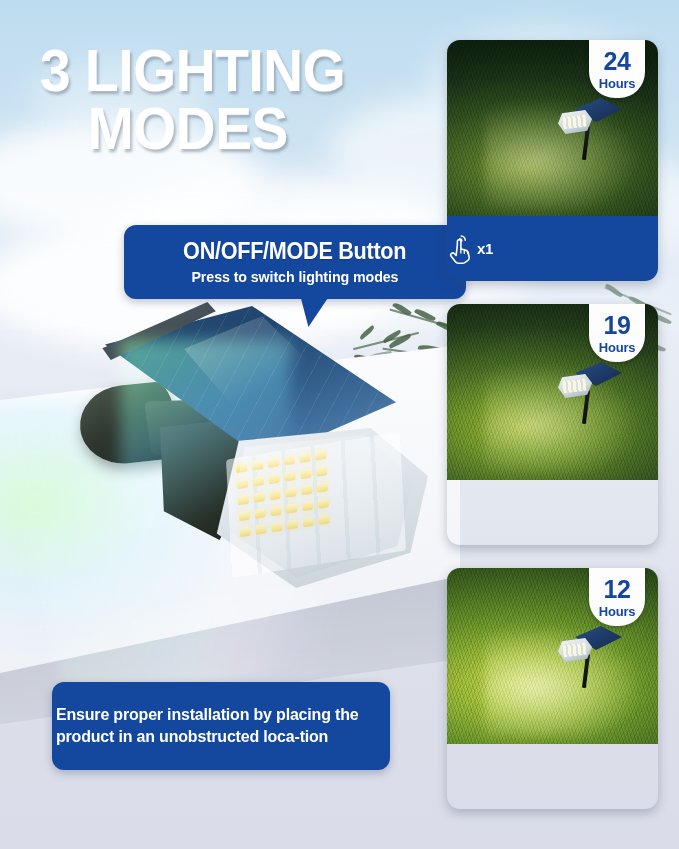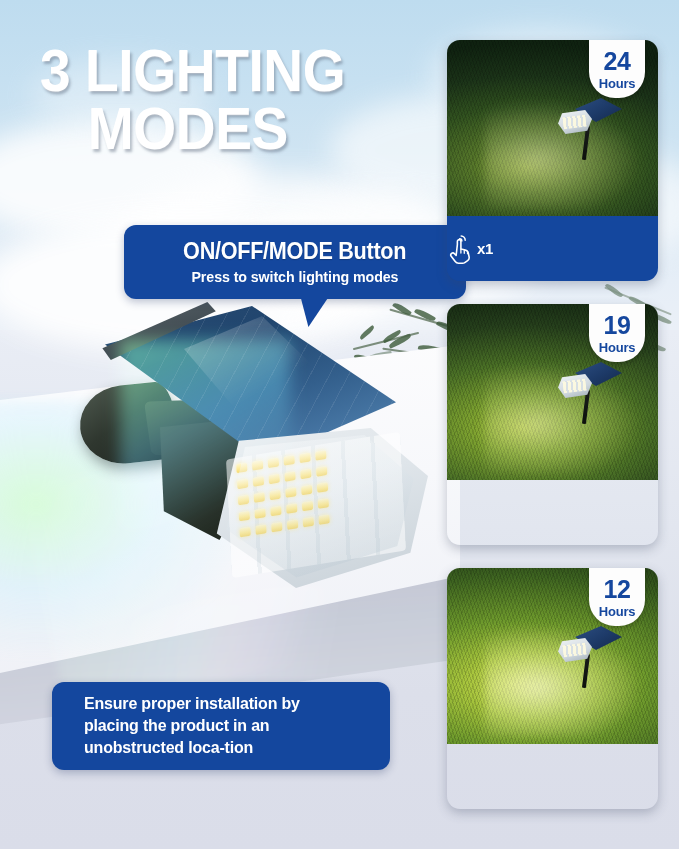--- a/index.html
+++ b/index.html
@@ -176,21 +176,21 @@
   }
   .callout-tail{
     position:absolute;left:299px;top:297px;width:0;height:0;
     border-left:11px solid transparent;border-right:17px solid transparent;
     border-top:30px solid #14479e;
     transform:skewX(-6deg);
   }
   .callout-bottom{
     left:52px;top:682px;width:338px;height:88px;
     display:flex;align-items:center;
-    padding:0 32px;box-sizing:border-box;
+    padding:0 4px;box-sizing:border-box;
   }
   .callout-bottom-text{
     font-size:16.5px;font-weight:bold;line-height:1.33;letter-spacing:-.2px;
     transform:scaleX(.97);transform-origin:left center;
   }
 
   
   .headline{
     position:absolute;left:40px;top:42px;width:380px;
     font-family:"Liberation Sans Narrow","Liberation Sans",sans-serif;

